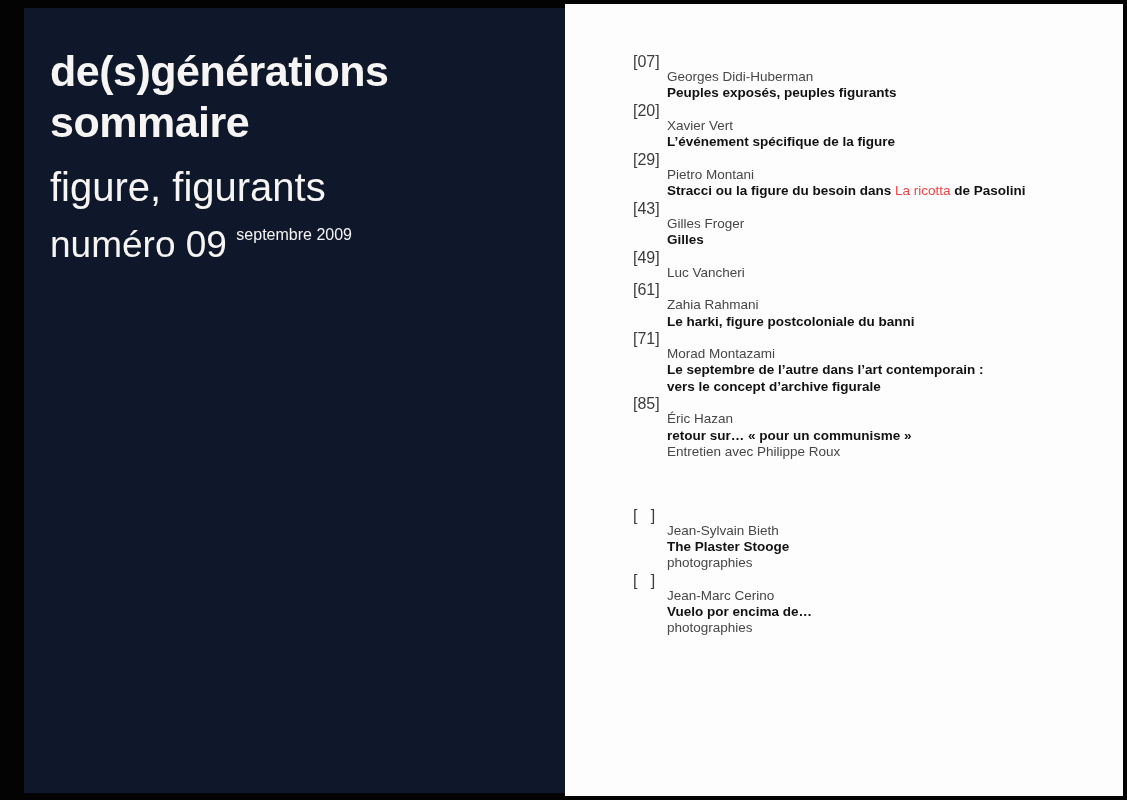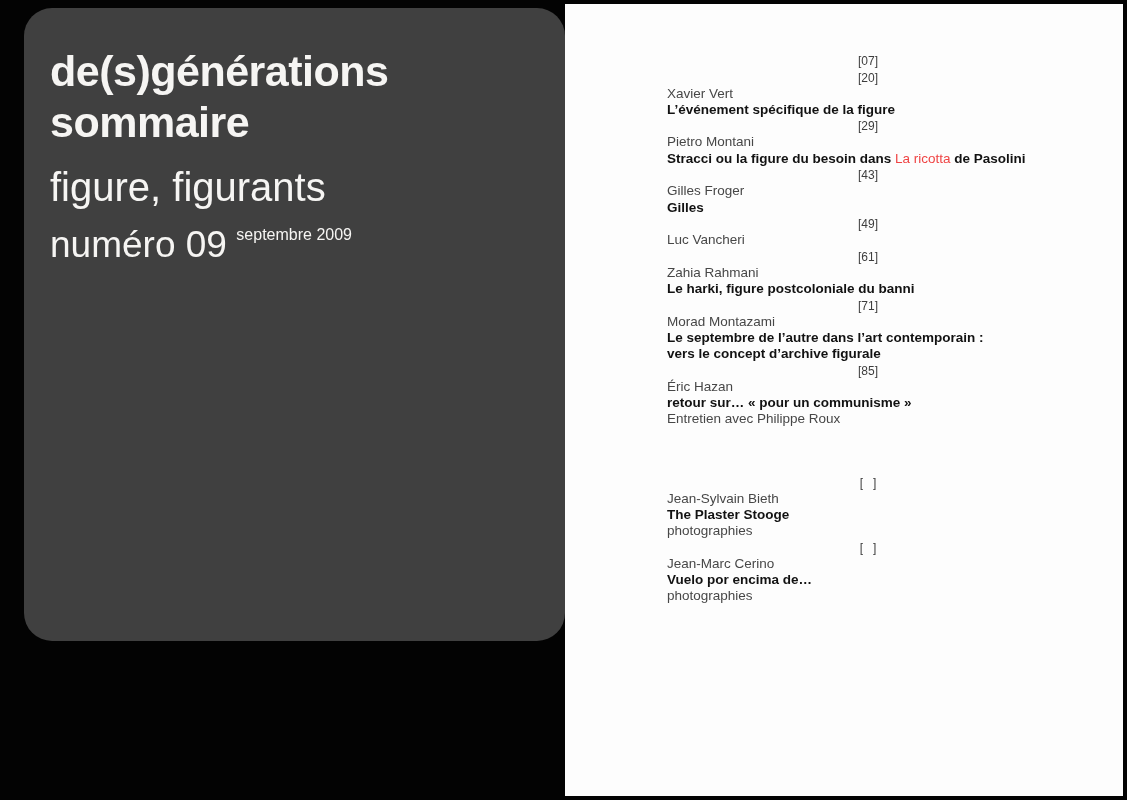--- a/index.html
+++ b/index.html
@@ -3,23 +3,22 @@
 <meta charset="utf-8">
 <style>
   html,body{margin:0;padding:0;}
   body{
     width:1127px;height:800px;position:relative;overflow:hidden;
     background:#030303;
     font-family:"Liberation Sans", sans-serif;
   }
   
   .cover{
-    position:absolute;left:24px;top:8px;width:541px;height:633px;
-    background:#404040;
-    border-radius:28px;
+    position:absolute;left:24px;top:8px;width:541px;height:785px;
+    background:#0f172a;
   }
   .cover-text{position:absolute;left:26px;top:38px;color:#f6f5f3;}
   .journal-title{
     font-size:43px;font-weight:bold;letter-spacing:-0.5px;
     line-height:51px;margin:0;
   }
   .issue-theme{
     font-size:40px;font-weight:400;letter-spacing:0px;
     line-height:50px;margin-top:14px;
   }
@@ -31,21 +30,21 @@
   }
   
   .page{
     position:absolute;left:565px;top:4px;width:558px;height:792px;
     background:#fdfdfd;
   }
   .toc{position:absolute;left:68px;top:50px;width:470px;}
   .entry{margin-bottom:1.5px;}
   .entry.section-gap{margin-top:48px;}
   .bracket{
-    font-size:12px;line-height:15px;color:#3d3d3d;white-space:pre;text-align:center;
+    font-size:16px;line-height:15px;color:#3d3d3d;white-space:pre;
   }
   .lines{margin-left:34px;}
   .lines > div{font-size:13.5px;line-height:16.2px;}
   .author{color:#474747;font-weight:400;}
   .title-line{color:#121212;font-weight:bold;}
   .title-line .seg-r{font-weight:400;color:#ef4444;}
   .subtitle{color:#474747;font-weight:400;}
 </style>
 </head>
 <body>
@@ -61,20 +60,24 @@
       <span class="issue-number">numéro 09</span>
       <span class="issue-date">septembre 2009</span>
     </div>
   </div>
 </div>
 
 <div class="page">
   <div class="toc">
       <div class="entry">
         <div class="bracket">[07]</div>
+        <div class="lines">
+          <div class="author">Georges Didi-Huberman</div>
+          <div class="title-line"><span class="seg-b">Peuples exposés, peuples figurants</span></div>
+        </div>
       </div>
       <div class="entry">
         <div class="bracket">[20]</div>
         <div class="lines">
           <div class="author">Xavier Vert</div>
           <div class="title-line"><span class="seg-b">L’événement spécifique de la figure</span></div>
         </div>
       </div>
       <div class="entry">
         <div class="bracket">[29]</div>

